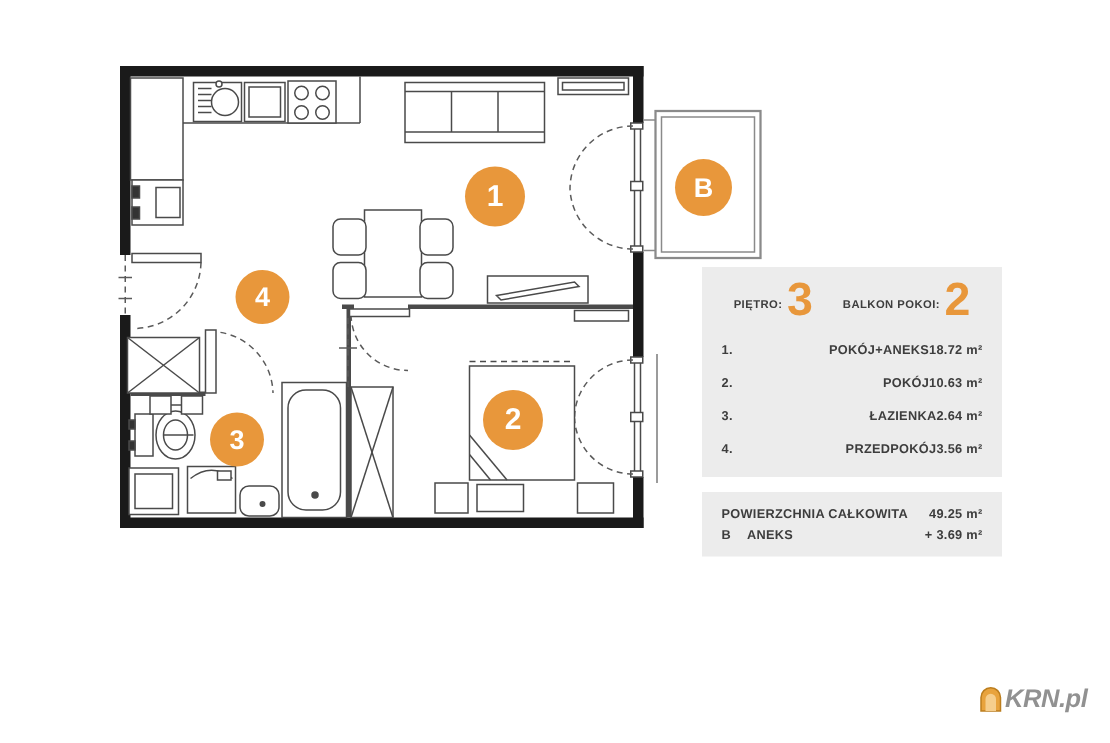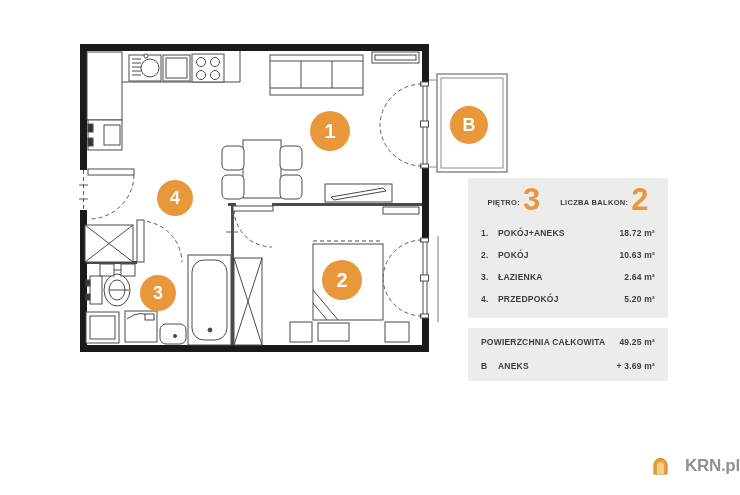--- a/index.html
+++ b/index.html
@@ -23,28 +23,28 @@
   .info-panel{position:absolute;left:448px;top:178px;width:200px;padding-left:20px;}
   .panel-box{background:#ECECEC;}
   .panel-box.main{height:140px;}
   .panel-header{display:flex;justify-content:center;gap:20px;padding-top:8px;}
   .stat{display:flex;align-items:flex-end;}
   .stat-label{font-size:7.5px;font-weight:bold;color:#3d3d3d;letter-spacing:.3px;margin:0 3px 7px 0;white-space:nowrap;}
   .stat-value{font-size:31px;font-weight:bold;color:#E8973B;line-height:.9;}
   .room-rows{margin-top:14px;padding:0 13px;}
   .room-row{display:flex;font-size:8.5px;font-weight:bold;color:#3d3d3d;letter-spacing:.2px;margin-bottom:12px;}
   .room-idx{width:17px;flex:none;}
-  .room-name{flex:1;}
+  .room-name{flex:1;text-align:right;}
   .room-area{flex:none;}
   .panel-box.totals{margin-top:10px;padding:9px 13px 10px 13px;}
   .total-row{display:flex;font-size:8.5px;font-weight:bold;color:#3d3d3d;letter-spacing:.2px;}
-  .total-row.first{margin-bottom:14px;}
+  .total-row.first{margin-bottom:4px;}
   .total-label{flex:1;}
   
-  .logo{position:absolute;left:651px;top:456px;display:flex;align-items:center;gap:15px;text-decoration:none;}
+  .logo{position:absolute;left:651px;top:456px;display:flex;align-items:center;gap:0;text-decoration:none;font-style:italic;}
   .logo-text{font-size:17px;font-weight:bold;color:#919191;letter-spacing:-0.3px;}
 </style>
 </head>
 <body>
 
 <div class="screen">
 
   <svg class="plan-svg" width="740" height="495" viewBox="0 0 740 495">
 
     <g fill="#1a1a1a" stroke="none">
@@ -246,21 +246,21 @@
     </div>
 
   <div class="info-panel">
     <div class="panel-box main">
       <div class="panel-header">
         <div class="stat">
           <span class="stat-label">PIĘTRO:</span>
           <span class="stat-value">3</span>
         </div>
         <div class="stat">
-          <span class="stat-label">LICZBA BALKON:</span>
+          <span class="stat-label">BALKON POKOI:</span>
           <span class="stat-value">2</span>
         </div>
       </div>
       <div class="room-rows">
         <div class="room-row">
           <span class="room-idx">1.</span>
           <span class="room-name">POKÓJ+ANEKS</span>
           <span class="room-area">18.72 m²</span>
         </div>
         <div class="room-row">
@@ -269,21 +269,21 @@
           <span class="room-area">10.63 m²</span>
         </div>
         <div class="room-row">
           <span class="room-idx">3.</span>
           <span class="room-name">ŁAZIENKA</span>
           <span class="room-area">2.64 m²</span>
         </div>
         <div class="room-row">
           <span class="room-idx">4.</span>
           <span class="room-name">PRZEDPOKÓJ</span>
-          <span class="room-area">5.20 m²</span>
+          <span class="room-area">3.56 m²</span>
         </div>
       </div>
     </div>
     <div class="panel-box totals">
       <div class="total-row first">
         <span class="total-label">POWIERZCHNIA CAŁKOWITA</span>
         <span class="total-value">49.25 m²</span>
       </div>
       <div class="total-row">
         <span class="room-idx">B</span>

